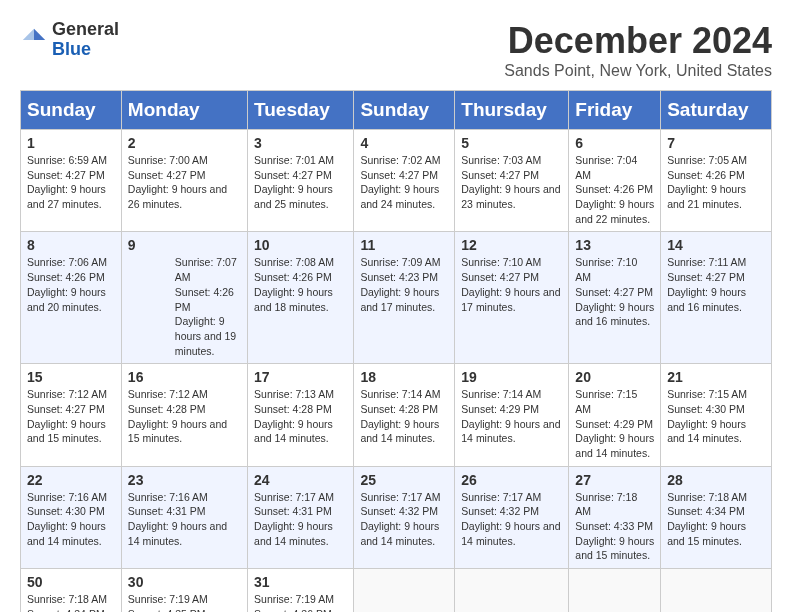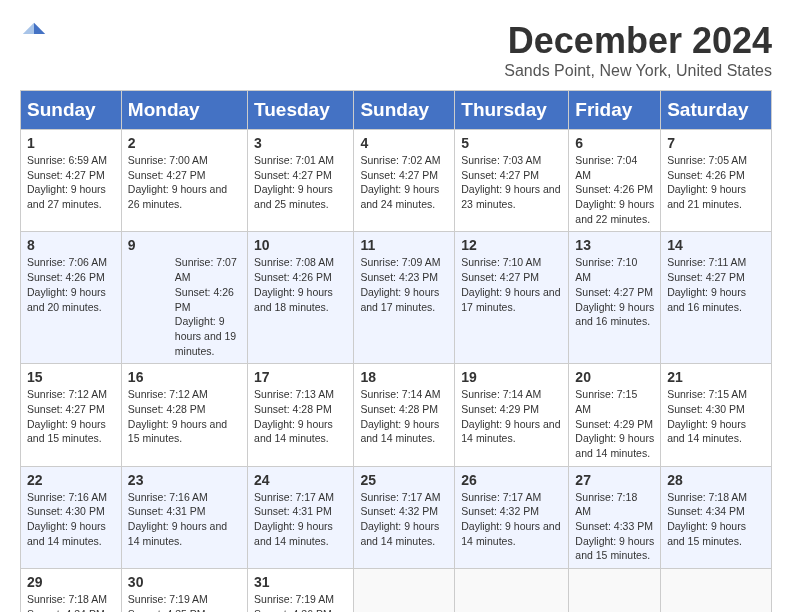--- a/index.html
+++ b/index.html
@@ -89,20 +89,24 @@
   </style>
 </head>
 <body>
 
 <div class="header-area">
   <div class="logo">
     <svg class="logo-icon" viewBox="0 0 40 40">
       <polygon points="20,4 36,20 20,20" fill="#4472c4"></polygon>
       <polygon points="20,4 4,20 20,20" fill="#a8c4e8"></polygon>
     </svg>
+    <div class="logo-text">
+      <div><span class="general">General</span></div>
+      <div><span class="blue">Blue</span></div>
+    </div>
   </div>
   <div class="title-area">
     <div class="month-title">December 2024</div>
     <div class="location-title">Sands Point, New York, United States</div>
   </div>
 </div>
 
 <table class="calendar-table">
   <thead>
     <tr>
@@ -287,21 +291,21 @@
         </td>
         <td>
           <span class="day-number">28</span>
           <div class="day-info" style="white-space: pre-line;">Sunrise: 7:18 AM
 Sunset: 4:34 PM
 Daylight: 9 hours and 15 minutes.</div>
         </td>
       </tr>
       <tr class="last-row">
         <td>
-          <span class="day-number">29</span>
+          <span class="day-number">50</span>
           <div class="day-info" style="white-space: pre-line;">Sunrise: 7:18 AM
 Sunset: 4:34 PM
 Daylight: 9 hours and 16 minutes.</div>
         </td>
         <td>
           <span class="day-number">30</span>
           <div class="day-info" style="white-space: pre-line;">Sunrise: 7:19 AM
 Sunset: 4:35 PM
 Daylight: 9 hours and 16 minutes.</div>
         </td>

